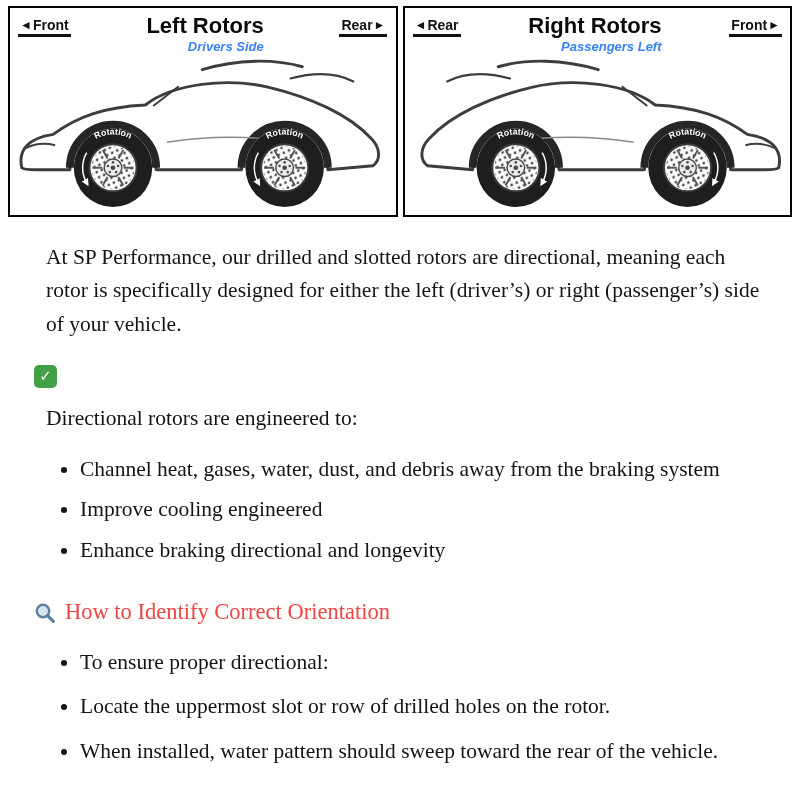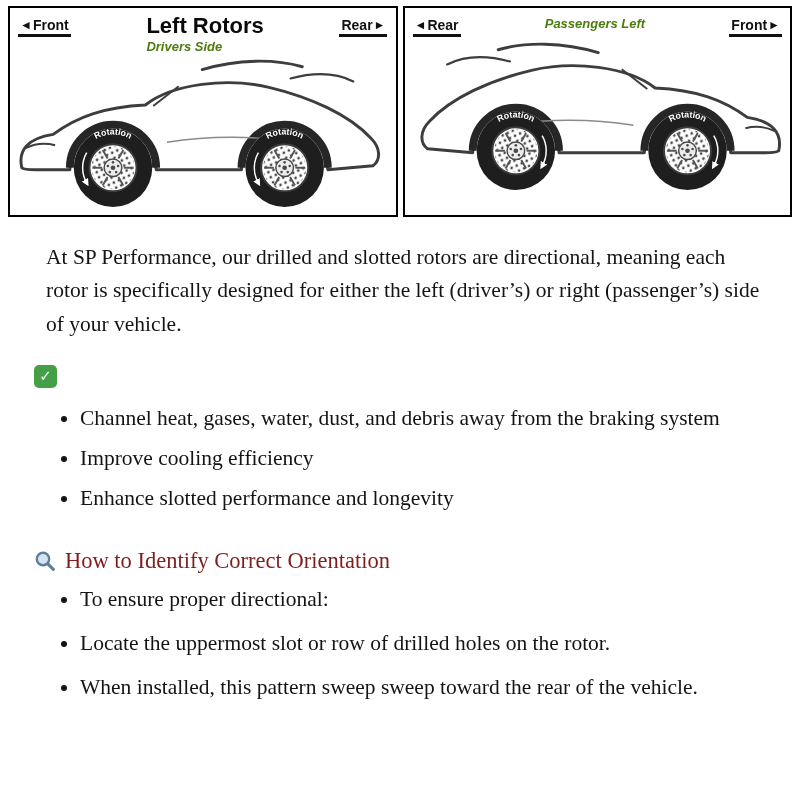--- a/index.html
+++ b/index.html
@@ -5,31 +5,31 @@
   html,body{margin:0;padding:0;background:#ffffff;}
   .page{width:800px;min-height:800px;box-sizing:border-box;background:#fff;padding:6px 8px 10px;}
 
   
   .diagram{display:flex;gap:5px;}
   .panel{flex:1;border:2px solid #000;background:#fff;overflow:hidden;}
   .panel-header{display:flex;justify-content:space-between;align-items:flex-start;padding:6px 8px 0;}
   .dir{font:700 14px "Liberation Sans",sans-serif;color:#111;border-bottom:3px solid #111;
        padding:0 2px 1px;display:inline-flex;align-items:center;gap:1px;margin-top:4px;line-height:1.05;}
   .arrow{font-size:12px;line-height:1;}
-  .title-block{display:flex;flex-direction:column;align-items:flex-start;}
+  .title-block{display:flex;flex-direction:column;align-items:flex-end;}
   .panel-title{font:700 22px "Liberation Sans",sans-serif;color:#0a0a0a;line-height:1.05;}
-  .panel-subtitle{font:italic 700 13px "Liberation Sans",sans-serif;color:#4d7c0f;margin-top:2px;}
+  .panel-subtitle{font:italic 700 13px "Liberation Sans",sans-serif;color:#3b82f6;margin-top:2px;}
   .car-svg{display:block;width:100%;height:auto;margin-top:-2px;}
 
   
   .content{padding:14px 20px 0 26px;max-width:770px;font-family:"Liberation Serif",serif;
            font-size:21.5px;line-height:1.55;color:#141414;}
   .para{margin:10px 12px 18px;}
   .h-bold{font-size:22.5px;font-weight:700;margin:24px 0 14px;display:flex;align-items:center;gap:10px;}
-  .h-reg{font-size:22.5px;font-weight:400;margin:28px 0 4px;display:flex;align-items:center;gap:9px;color:#7f1d1d;}
+  .h-reg{font-size:22.5px;font-weight:400;margin:28px 0 16px;display:flex;align-items:center;gap:9px;color:#ef4444;}
   .check-icon{width:23px;height:23px;border-radius:5px;background:#43a047;color:#fff;flex:0 0 auto;
               display:inline-flex;align-items:center;justify-content:center;
               font:700 15px "DejaVu Sans",sans-serif;}
   .mag-wrap{display:inline-flex;flex:0 0 auto;}
   ul{margin:0 0 10px;padding-left:46px;}
   li{margin-bottom:7px;}
   ul.spaced li{margin-bottom:11px;}
 </style>
 </head>
 <body>
@@ -113,20 +113,21 @@
       </svg>
     </div>
 
     <div class="panel">
       <div class="panel-header">
         <span class="dir">
           <span class="arrow">◄</span>
           <span>Rear</span>
         </span>
         <span class="title-block">
+          <span class="panel-title">Right Rotors</span>
           <span class="panel-subtitle">Passengers Left</span>
         </span>
         <span class="dir">
           <span>Front</span>
           <span class="arrow">►</span>
         </span>
       </div>
 
       <svg class="car-svg" viewBox="0 0 393 166" xmlns="http://www.w3.org/2000/svg">
         <use href="#carbody" transform="translate(393 0) scale(-1 1)"></use>
@@ -148,37 +149,38 @@
   </div>
 
   <div class="content">
 
     <p class="para">At SP Performance, our drilled and slotted rotors are directional, meaning each rotor is specifically designed for either the left (driver’s) or right (passenger’s) side of your vehicle.</p>
 
     <h2 class="h-bold">
       <span class="check-icon">✓</span>
     </h2>
 
+    <p class="para">Directional rotors are engineered to:</p>
 
     <ul>
       <li>Channel heat, gases, water, dust, and debris away from the braking system</li>
-      <li>Improve cooling efficiency</li>
-      <li>Enhance slotted performance and longevity</li>
+      <li>Improve cooling engineered</li>
+      <li>Enhance braking directional and longevity</li>
     </ul>
 
     <h3 class="h-reg">
       <span class="mag-wrap">
         <svg width="22" height="22" viewBox="0 0 22 22" xmlns="http://www.w3.org/2000/svg">
           <circle cx="9" cy="9" r="6.2" fill="#d5e4f0" stroke="#5b7f9d" stroke-width="2.4"></circle>
           <line x1="13.8" y1="13.8" x2="19.3" y2="19.3" stroke="#5b7f9d" stroke-width="3.2" stroke-linecap="round"></line>
         </svg>
       </span>
       <span>How to Identify Correct Orientation</span>
     </h3>
 
     <ul class="spaced">
       <li>To ensure proper directional:</li>
       <li>Locate the uppermost slot or row of drilled holes on the rotor.</li>
-      <li>When installed, this pattern sweep sweep toward the rear of the vehicle.</li>
+      <li>When installed, water pattern should sweep toward the rear of the vehicle.</li>
     </ul>
 
   </div>
 </div>
 
 </body></html>

